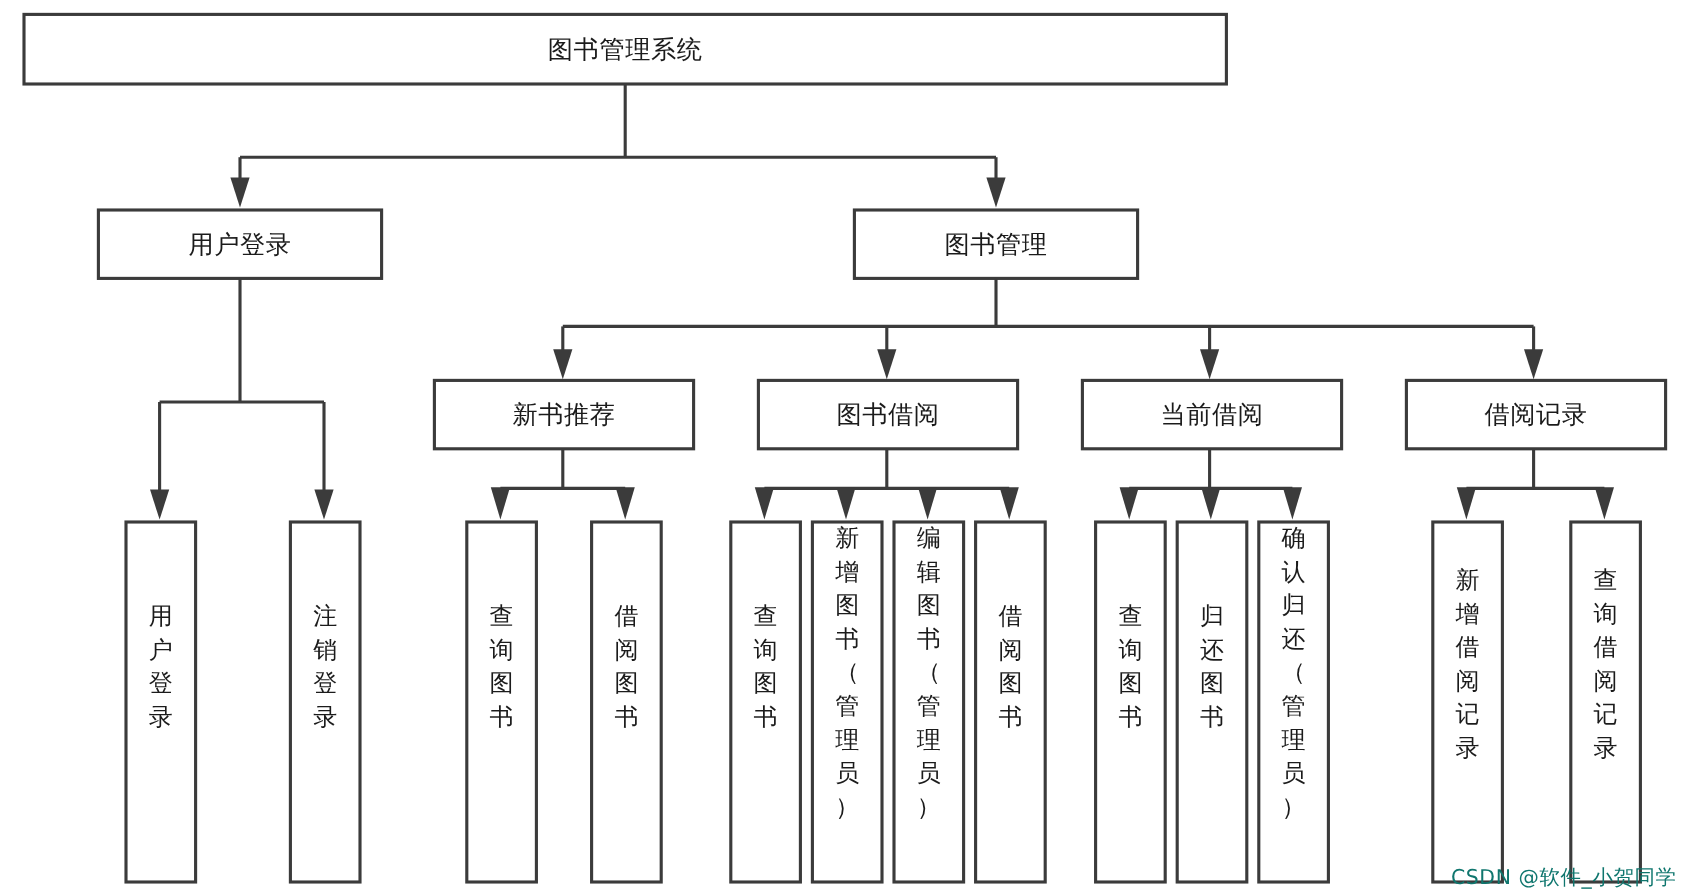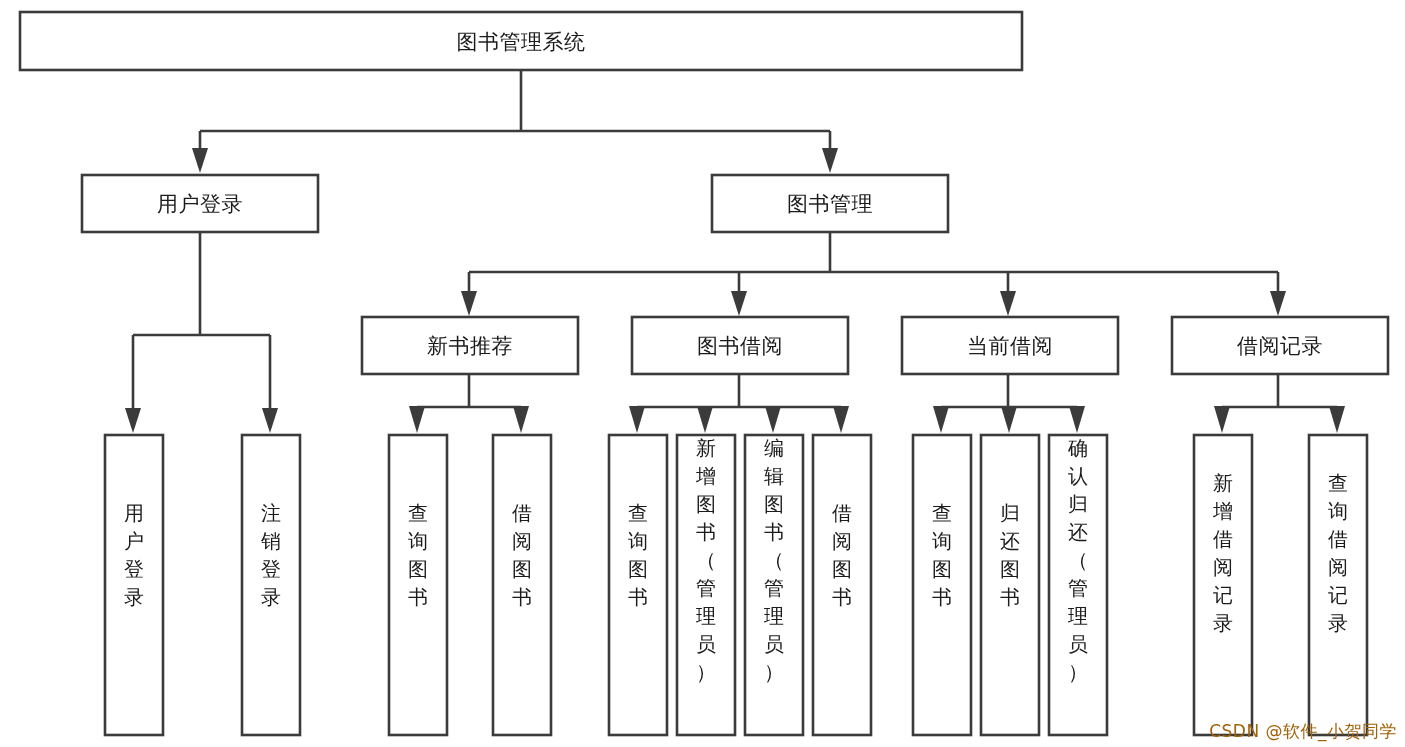--- a/index.html
+++ b/index.html
@@ -57,21 +57,21 @@
   .arrow-head {
     fill: #3b3b3b;
     stroke: none;
   }
   #watermark {
     position: absolute;
     right: 8px;
     bottom: 4px;
     font-family: "DejaVu Sans", "Liberation Sans", sans-serif;
     font-size: 17px;
-    color: #a16207;
+    color: #0f766e;
     white-space: nowrap;
     letter-spacing: 0.5px;
     user-select: none;
   }
 </style>
 </head>
 <body>
 
 <div id="diagram-root">
 

